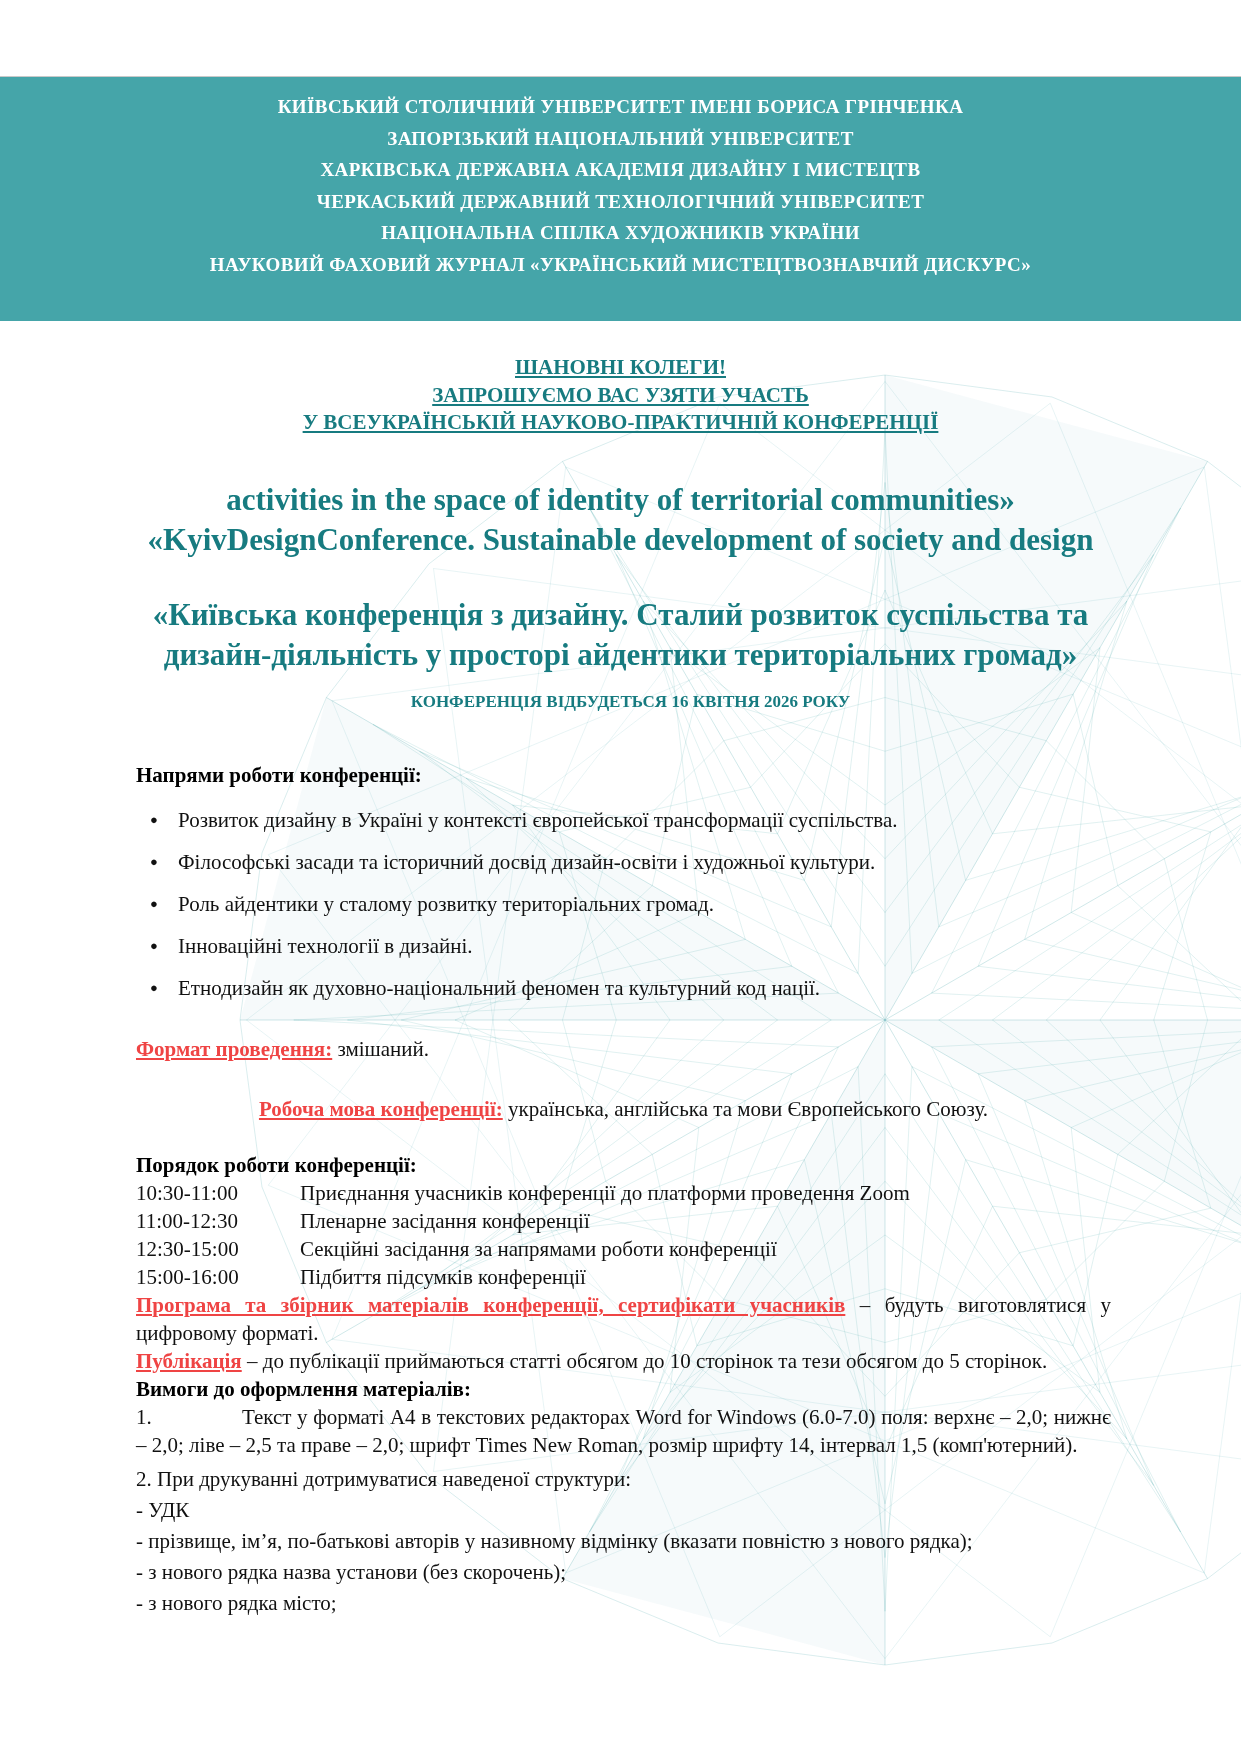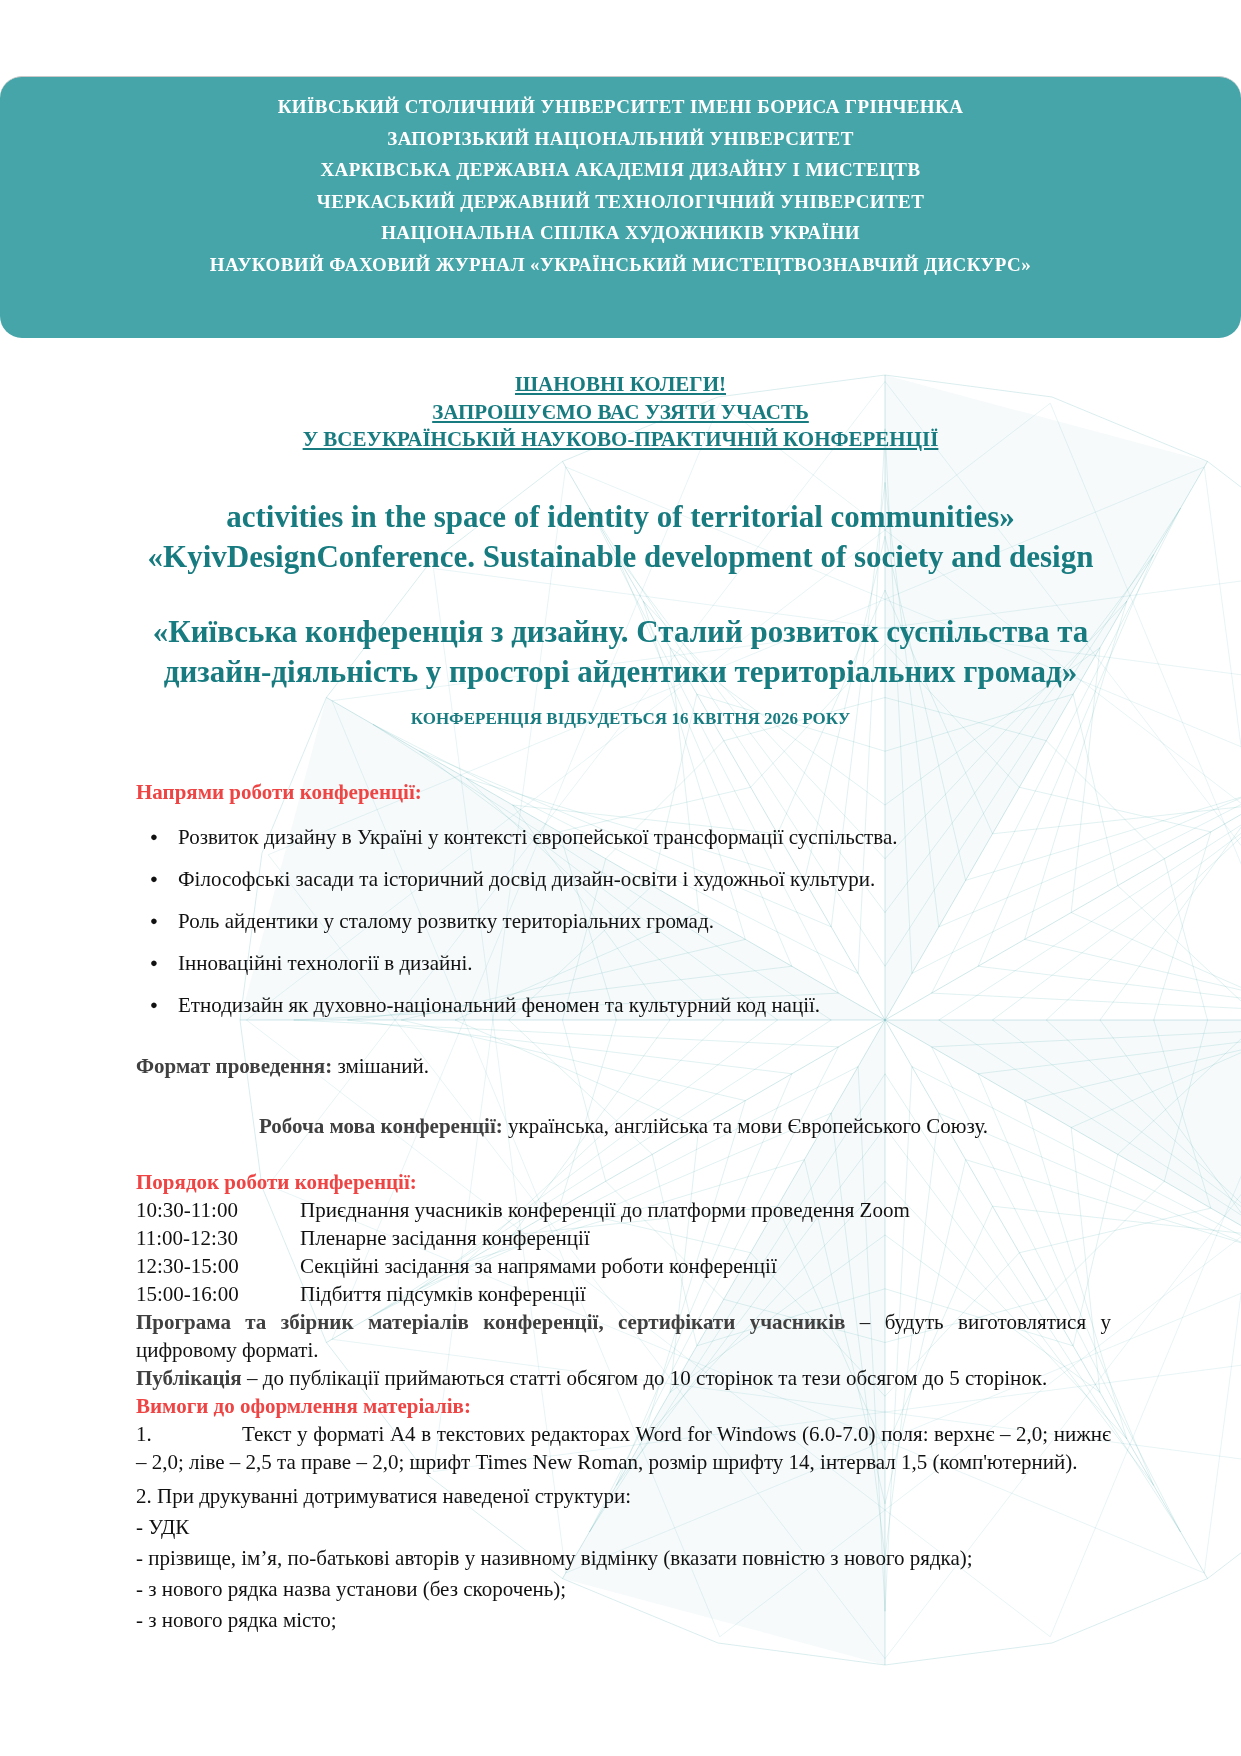--- a/index.html
+++ b/index.html
@@ -12,23 +12,22 @@
     color:#111111;
   }
   .watermark{position:absolute;left:0;top:0;z-index:0;}
   .content{position:relative;z-index:1;}
 
   
   .band{
     margin-top:76px;
     background:#45a5a9;
     border-top:1px solid #c9c9c9;
-    padding:14px 40px 58px 40px;
+    padding:14px 40px 41px 40px;
     text-align:center;
-    border-radius:22px;
   }
   .band .org-line{
     color:#ffffff;
     font-weight:bold;
     font-size:19px;
     line-height:31.5px;
     letter-spacing:0.4px;
   }
 
   .invite{
@@ -59,22 +58,22 @@
     font-size:17px;
     line-height:28px;
     padding-left:20px;
   }
 
   .body-col{
     padding:0 130px 0 136px;
     font-size:21px;
     line-height:28px;
   }
-  .sec-head{color:#ef4444;font-weight:bold;}
-  .lead{color:#404040;font-weight:bold;}
+  .sec-head{color:#000000;font-weight:bold;}
+  .lead{color:#ef4444;font-weight:bold;text-decoration:underline;}
 
   .topics-head{margin-top:45px;}
   .bullets{margin-top:17px;}
   .bullet-item{display:flex;margin-bottom:14px;}
   .bullet-dot{
     flex:none;
     width:28px;
     padding-left:14px;
     font-size:13px;
     line-height:28px;

